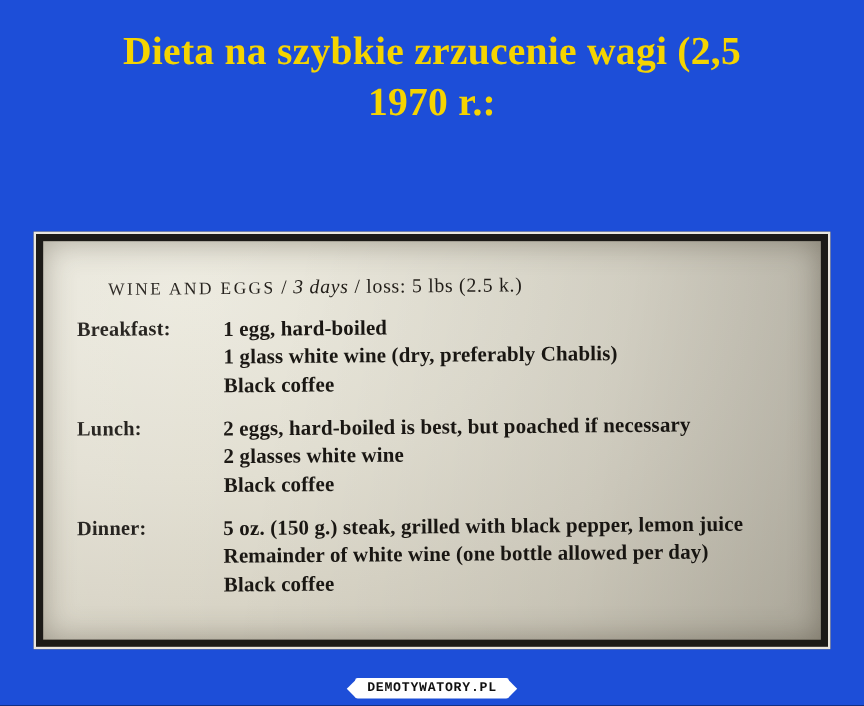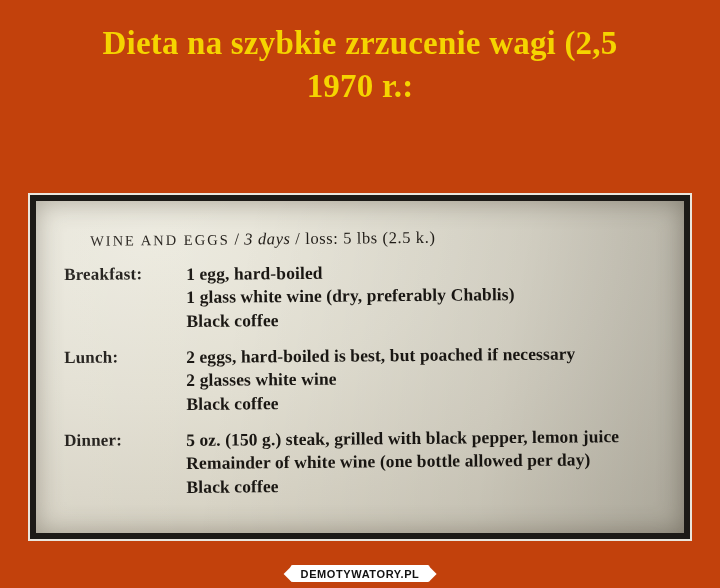--- a/index.html
+++ b/index.html
@@ -10,21 +10,21 @@
   body {
     width: 720px;
     height: 588px;
     overflow: hidden;
     font-family: "Liberation Serif", serif;
   }
   .page {
     position: relative;
     width: 720px;
     height: 588px;
-    background: #c2410c;
+    background: #1d4ed8;
     box-sizing: border-box;
   }
   .title-block {
     padding: 22px 18px 10px 18px;
     text-align: center;
   }
   .title-line {
     color: #f5d400;
     font-family: "Liberation Serif", serif;
     font-weight: bold;
@@ -112,21 +112,21 @@
     transform: rotate(-0.5deg);
     transform-origin: left top;
   }
   .watermark {
     position: absolute;
     left: 50%;
     transform: translateX(-50%);
     bottom: 6px;
     background: #ffffff;
     color: #111111;
-    font-family: Liberation Sans, sans-serif;
+    font-family: Liberation Mono, monospace;
     font-size: 11px;
     font-weight: bold;
     letter-spacing: 0.6px;
     padding: 3px 10px 2px 10px;
     border-radius: 2px;
   }
   .watermark::before,
   .watermark::after {
     content: "";
     position: absolute;

